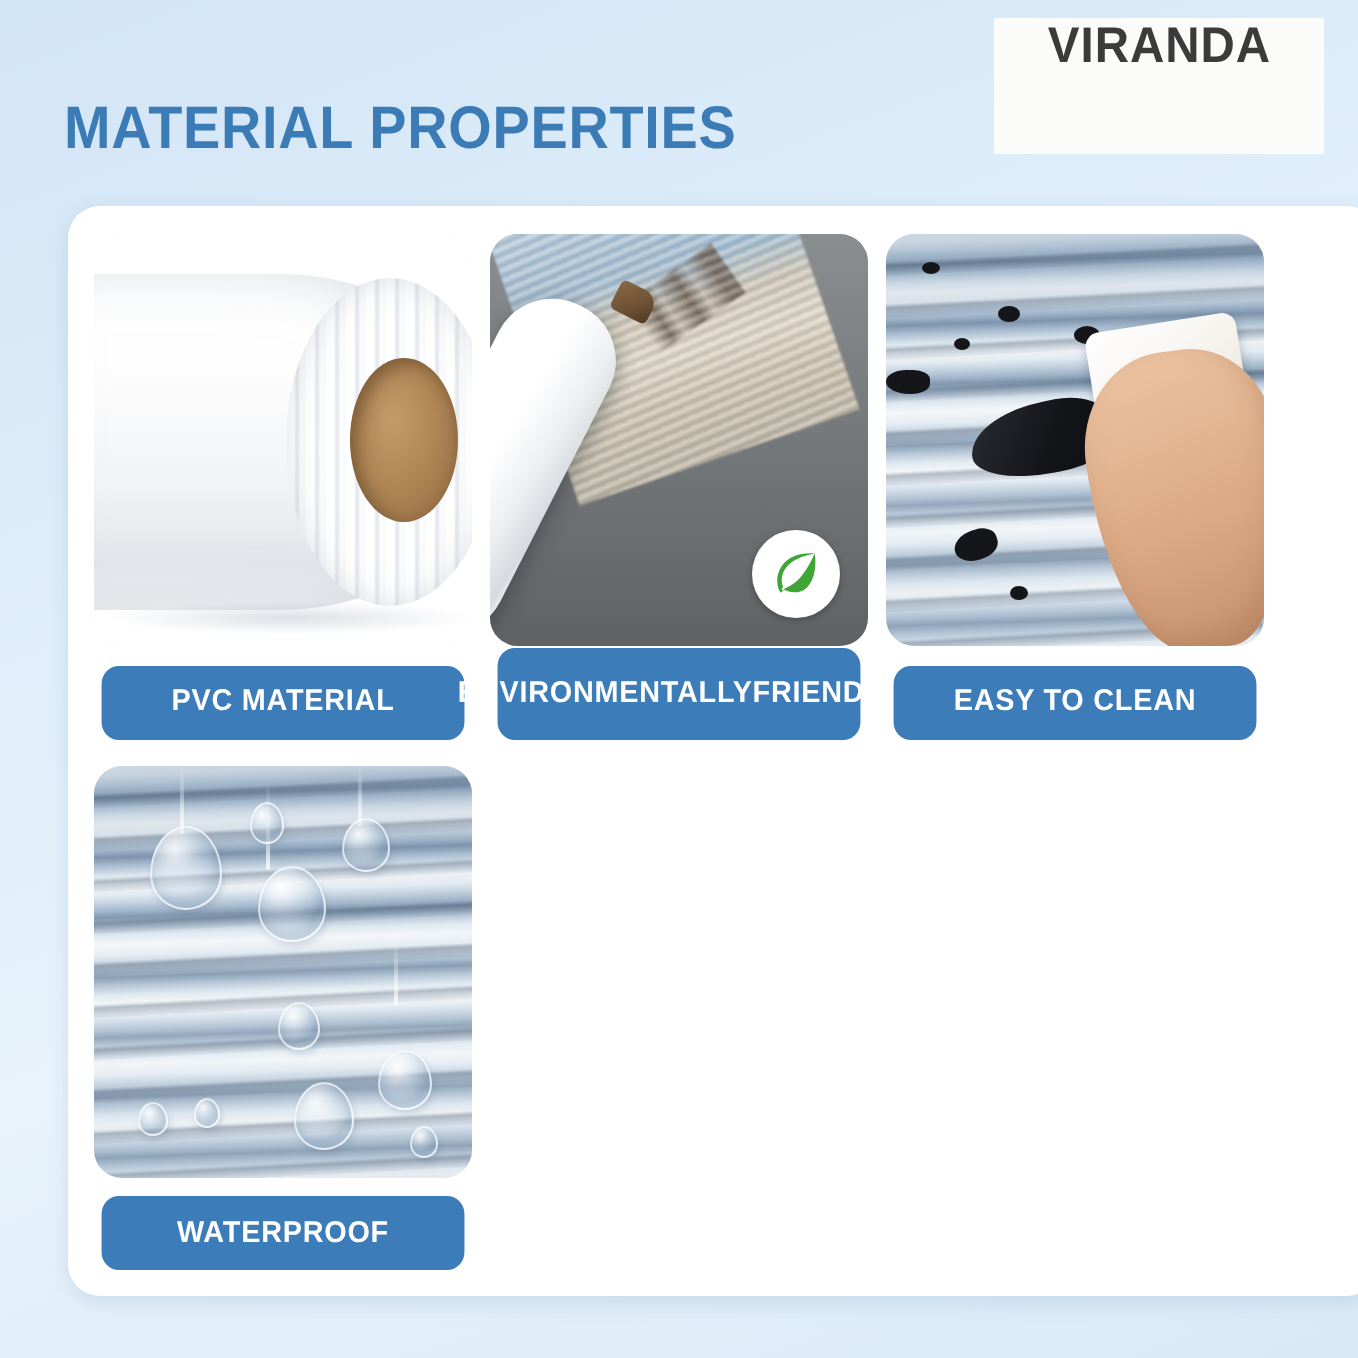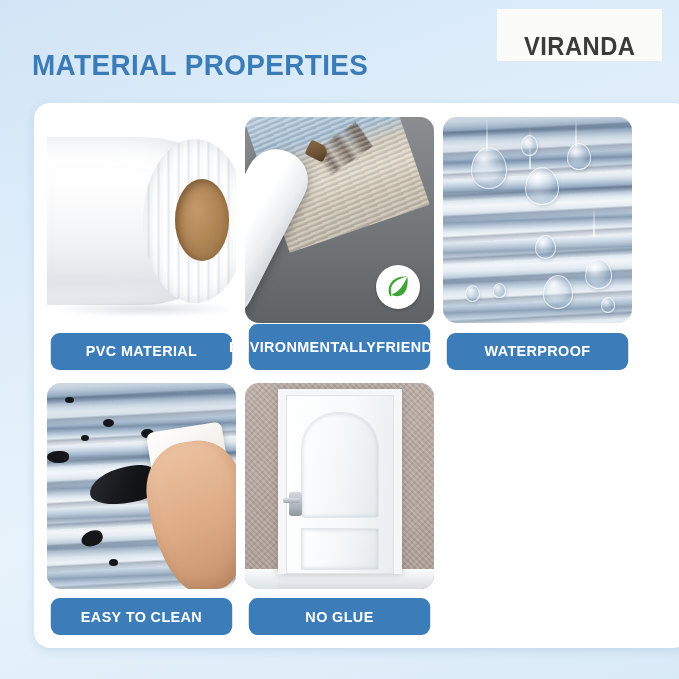--- a/index.html
+++ b/index.html
@@ -42,24 +42,24 @@
     transform: scaleX(0.93);
     transform-origin: left center;
     white-space: nowrap;
   }
 
   #brand-logo {
     position: absolute;
     left: 497px;
     top: 9px;
     width: 165px;
-    height: 52px;
+    height: 68px;
     background: #fbfbf9;
     display: flex;
-    align-items: flex-end;
+    align-items: flex-start;
     justify-content: center;
   }
   #brand-logo-text {
     font-size: 25px;
     font-weight: bold;
     color: #3b3b3b;
     letter-spacing: 0.5px;
     transform: scaleX(0.95);
   }
 
@@ -461,67 +461,51 @@
           <span>ENVIRONMENTALLY</span>
             <br>
           <span>FRIENDLY</span>
         </div>
       </div>
 
 
       <div class="card">
         <div class="card-image">
           <div class="wood-bg"></div>
+          <div class="stain" style="left:18px; top:14px; width:9px; height:6px;"></div>
+          <div class="stain" style="left:56px; top:36px; width:11px; height:8px;"></div>
+          <div class="stain" style="left:34px; top:52px; width:8px; height:6px;"></div>
+          <div class="stain" style="left:94px; top:46px; width:13px; height:9px;"></div>
+          <div class="stain-big"></div>
+          <div class="stain" style="left:0px; top:68px; width:22px; height:12px; border-radius:50% 40% 45% 55%;"></div>
+          <div class="stain" style="left:34px; top:148px; width:22px; height:15px; border-radius:55% 45% 48% 52%; transform:rotate(-18deg);"></div>
+          <div class="stain" style="left:62px; top:176px; width:9px; height:7px;"></div>
+          <div class="cloth"></div>
+          <div class="clean-hand"></div>
+        </div>
+        <div class="card-label">EASY TO CLEAN</div>
+      </div>
+
+      <div class="card">
+        <div class="card-image">
+          <div class="wood-bg"></div>
           <div class="trail" style="left:43px; top:0px; height:34px;"></div>
           <div class="drop" style="left:28px; top:30px; width:34px; height:40px;"></div>
           <div class="trail" style="left:86px; top:8px; height:44px;"></div>
           <div class="drop" style="left:78px; top:18px; width:15px; height:19px;"></div>
           <div class="drop" style="left:82px; top:50px; width:32px; height:36px;"></div>
           <div class="trail" style="left:132px; top:0px; height:30px;"></div>
           <div class="drop" style="left:124px; top:26px; width:22px; height:25px;"></div>
           <div class="trail" style="left:150px; top:88px; height:32px;"></div>
           <div class="drop" style="left:92px; top:118px; width:19px; height:22px;"></div>
           <div class="drop" style="left:142px; top:142px; width:25px; height:28px;"></div>
           <div class="drop" style="left:100px; top:158px; width:28px; height:32px;"></div>
           <div class="drop" style="left:22px; top:168px; width:13px; height:15px;"></div>
           <div class="drop" style="left:50px; top:166px; width:11px; height:13px;"></div>
           <div class="drop" style="left:158px; top:180px; width:12px; height:14px;"></div>
         </div>
         <div class="card-label">WATERPROOF</div>
       </div>
 
-      <div class="card">
-        <div class="card-image">
-          <div class="wood-bg"></div>
-          <div class="stain" style="left:18px; top:14px; width:9px; height:6px;"></div>
-          <div class="stain" style="left:56px; top:36px; width:11px; height:8px;"></div>
-          <div class="stain" style="left:34px; top:52px; width:8px; height:6px;"></div>
-          <div class="stain" style="left:94px; top:46px; width:13px; height:9px;"></div>
-          <div class="stain-big"></div>
-          <div class="stain" style="left:0px; top:68px; width:22px; height:12px; border-radius:50% 40% 45% 55%;"></div>
-          <div class="stain" style="left:34px; top:148px; width:22px; height:15px; border-radius:55% 45% 48% 52%; transform:rotate(-18deg);"></div>
-          <div class="stain" style="left:62px; top:176px; width:9px; height:7px;"></div>
-          <div class="cloth"></div>
-          <div class="clean-hand"></div>
-        </div>
-        <div class="card-label">EASY TO CLEAN</div>
-      </div>
-
-      <div class="card">
-        <div class="card-image">
-          <div class="door-wall"></div>
-          <div class="baseboard"></div>
-          <div class="baseboard-left"></div>
-          <div class="door-frame"></div>
-          <div class="door-leaf">
-            <div class="door-panel-top"></div>
-            <div class="door-panel-bot"></div>
-            <div class="door-handle">
-              <div class="door-handle-bar"></div>
-            </div>
-          </div>
-        </div>
-        <div class="card-label">NO GLUE</div>
-      </div>
 
     </div>
   </div>
 </div>
 
 </body></html>

